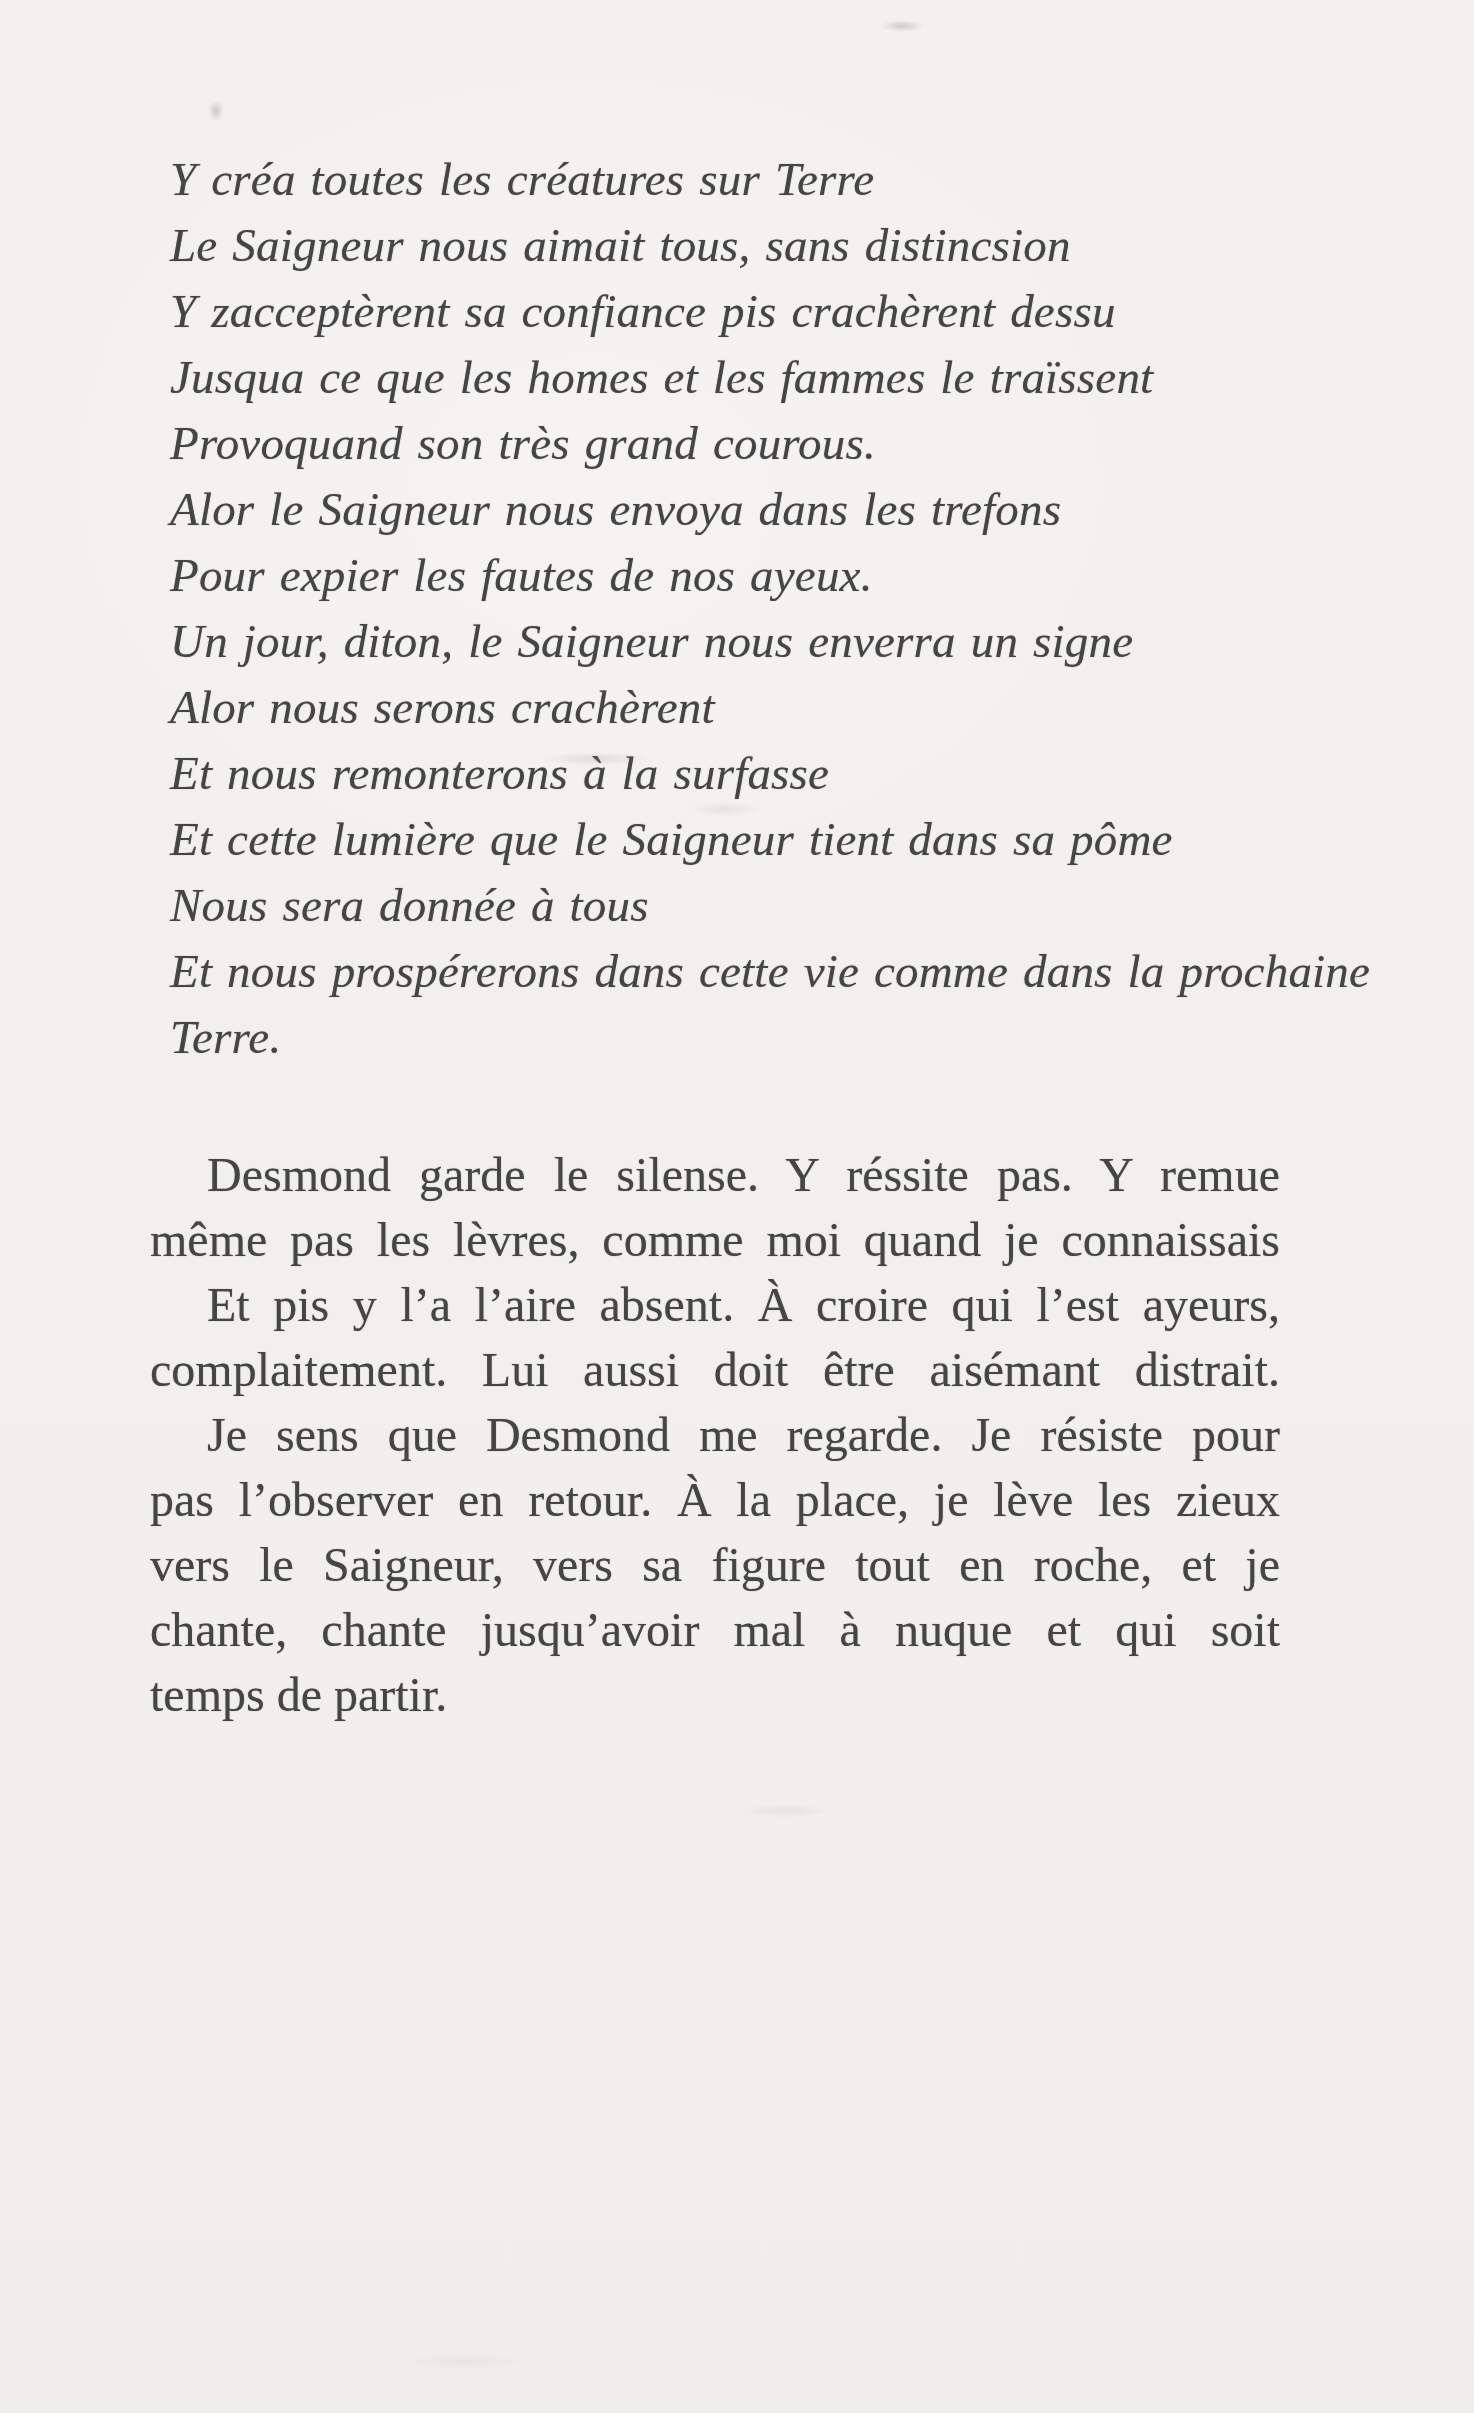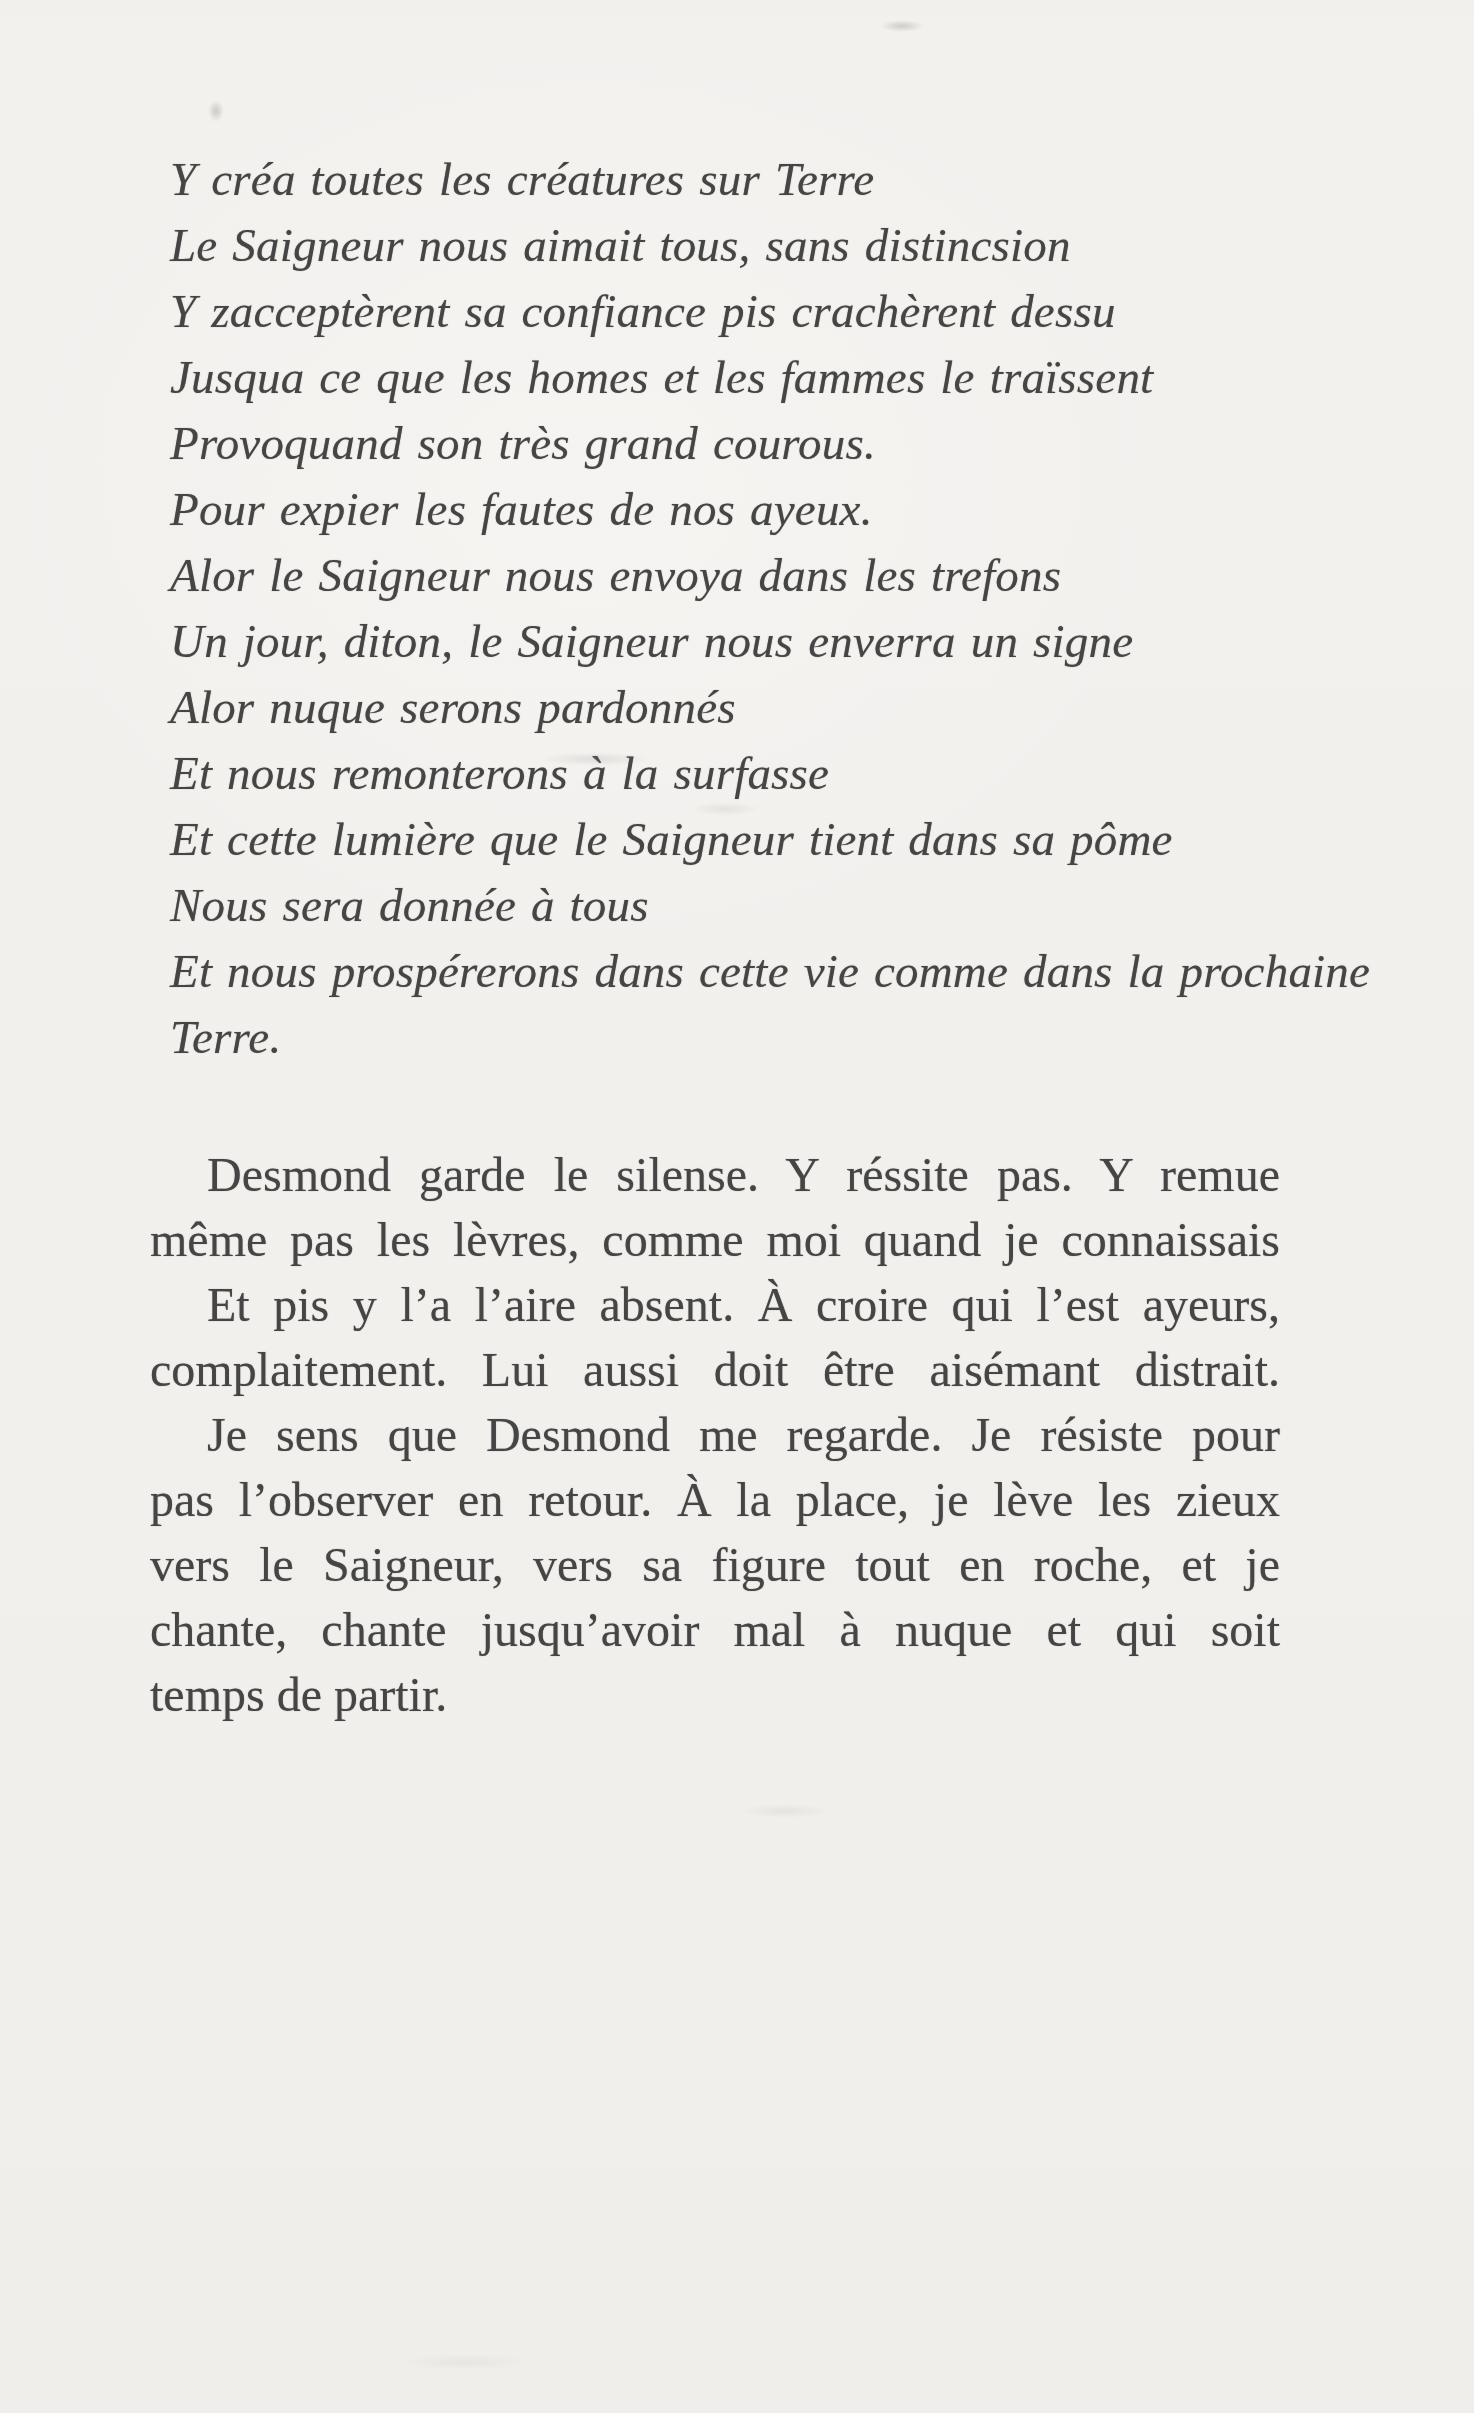--- a/index.html
+++ b/index.html
@@ -77,24 +77,24 @@
 <body>
 
 <div class="page">
 
   <div class="verse">
     <div class="vline">Y créa toutes les créatures sur Terre</div>
     <div class="vline">Le Saigneur nous aimait tous, sans distincsion</div>
     <div class="vline">Y zacceptèrent sa confiance pis crachèrent dessu</div>
     <div class="vline">Jusqua ce que les homes et les fammes le traïssent</div>
     <div class="vline">Provoquand son très grand courous.</div>
+    <div class="vline">Alor le Saigneur nous envoya dans les trefons</div>
     <div class="vline">Pour expier les fautes de nos ayeux.</div>
-    <div class="vline">Alor le Saigneur nous envoya dans les trefons</div>
     <div class="vline">Un jour, diton, le Saigneur nous enverra un signe</div>
-    <div class="vline">Alor nuque serons pardonnés</div>
+    <div class="vline">Alor nous serons crachèrent</div>
     <div class="vline">Et nous remonterons à la surfasse</div>
     <div class="vline">Et cette lumière que le Saigneur tient dans sa pôme</div>
     <div class="vline">Nous sera donnée à tous</div>
     <div class="vline">Et nous prospérerons dans cette vie comme dans la prochaine</div>
     <div class="vline">Terre.</div>
   </div>
 
   <div class="prose">
     <div>
       <div class="pline j indent">Desmond garde le silense. Y réssite pas. Y remue</div>

